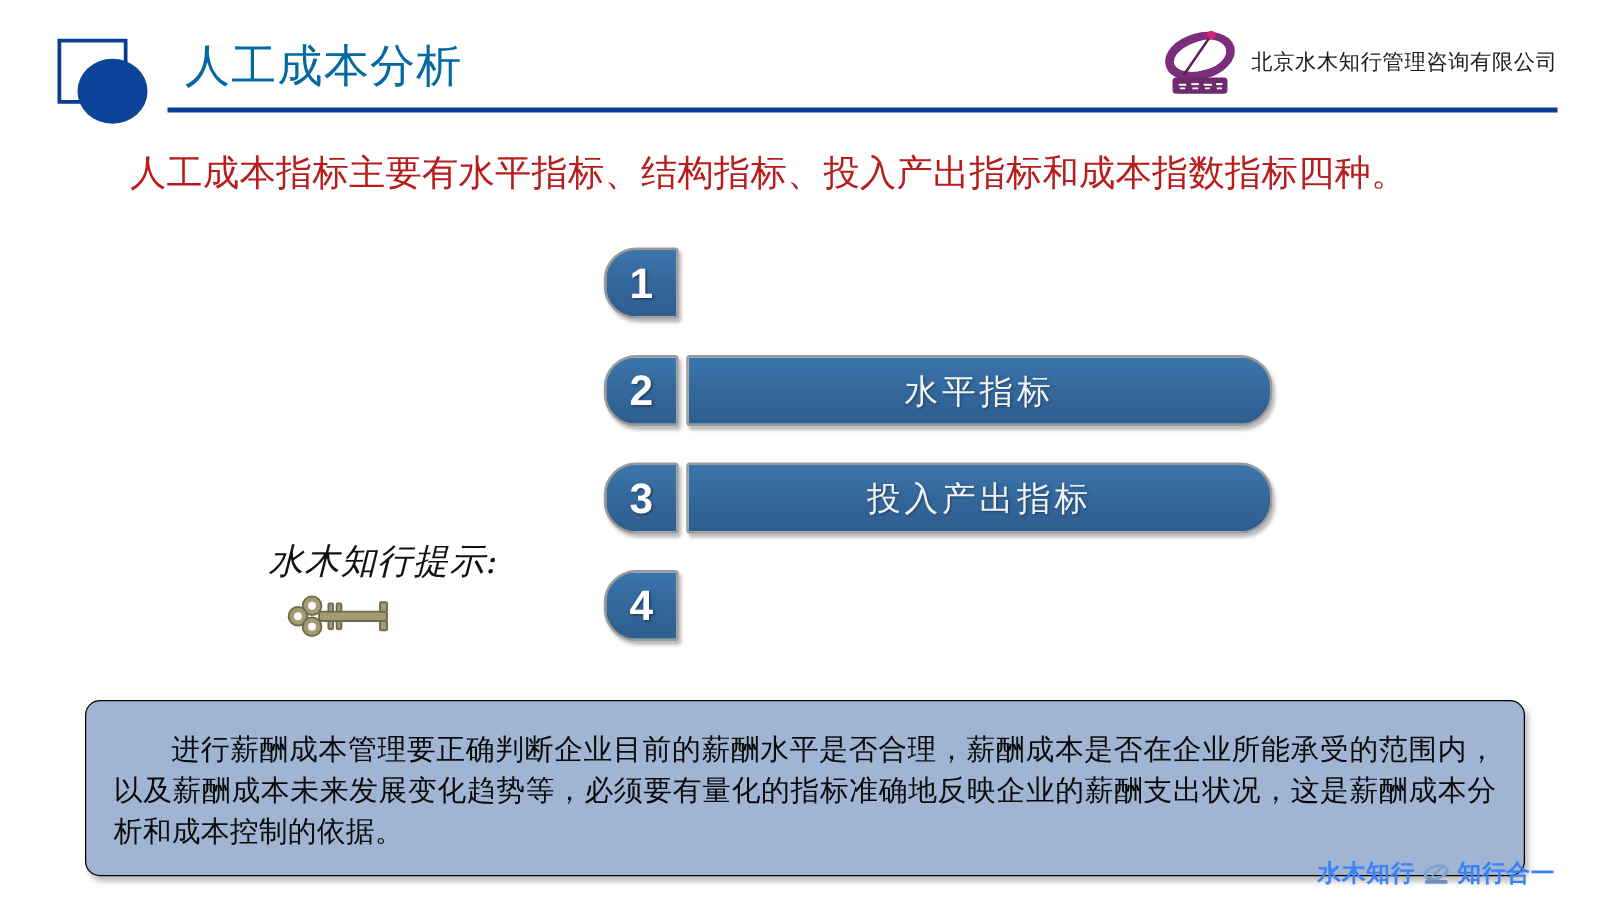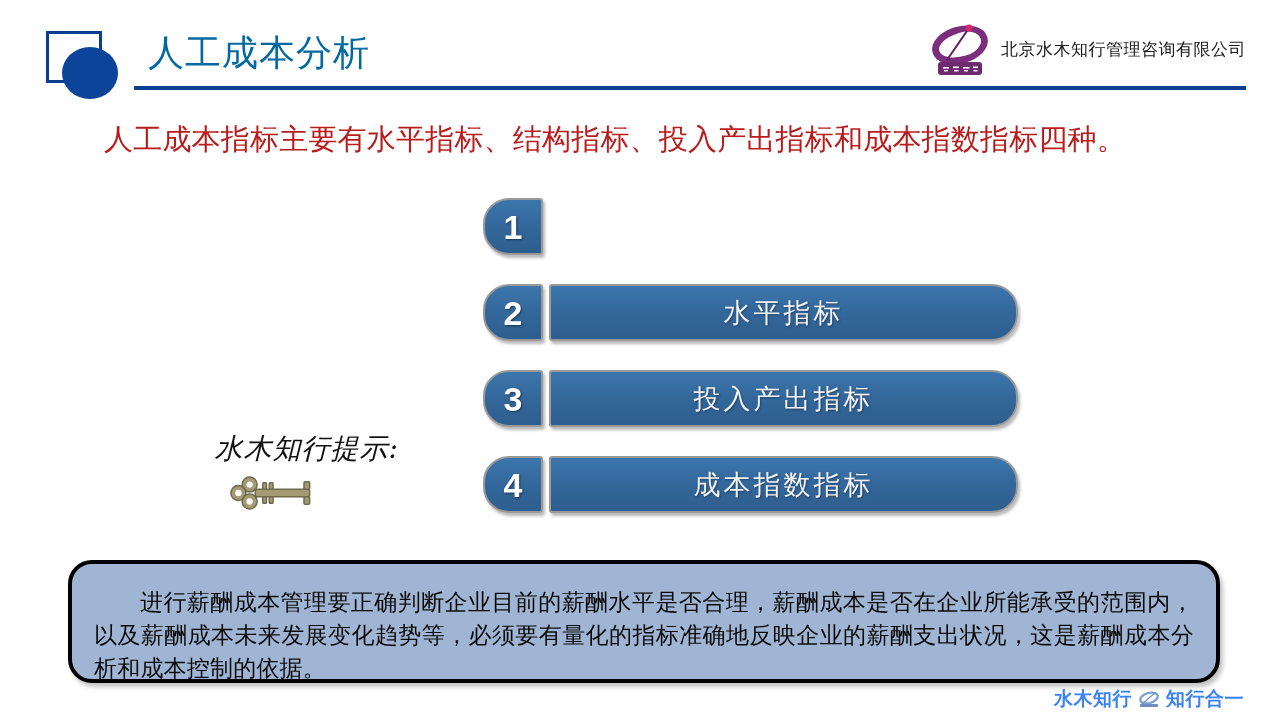--- a/index.html
+++ b/index.html
@@ -171,24 +171,24 @@
     display: flex;
     justify-content: center;
   }
 
   
   .note {
     position: absolute;
     left: 68px;
     top: 560px;
     width: 1152px;
-    height: 123px;
+    height: 141px;
     background: #9FB5D3;
-    border: 4px solid #000000;
-    border-radius: 24px;
+    border: 1px solid #000000;
+    border-radius: 12px;
     box-shadow: 3px 4px 4px rgba(120,120,120,0.45);
     padding: 22px 22px 10px 22px;
   }
   .note-text {
     font-size: 23px;
     line-height: 33px;
     color: #0A0A0A;
     text-indent: 2em;
     letter-spacing: 0.2px;
     text-align: justify;
@@ -261,21 +261,20 @@
       <div class="bar-label">水平指标</div>
     </div>
 
     <div class="bar-row">
       <div class="bar-num">3</div>
       <div class="bar-label">投入产出指标</div>
     </div>
 
     <div class="bar-row">
       <div class="bar-num">4</div>
-      <div class="bar-label">成本指数指标</div>
     </div>
 
   </div>
 
   <div class="tip">
     <div class="tip-text">水木知行提示:</div>
     <div class="tip-key">
       <svg viewBox="0 0 96 40" width="90" height="38" aria-hidden="true">
         <g stroke="#6F6A4D" stroke-width="1.6" fill="#A39B74">
           <circle cx="22" cy="11" r="8"></circle>

